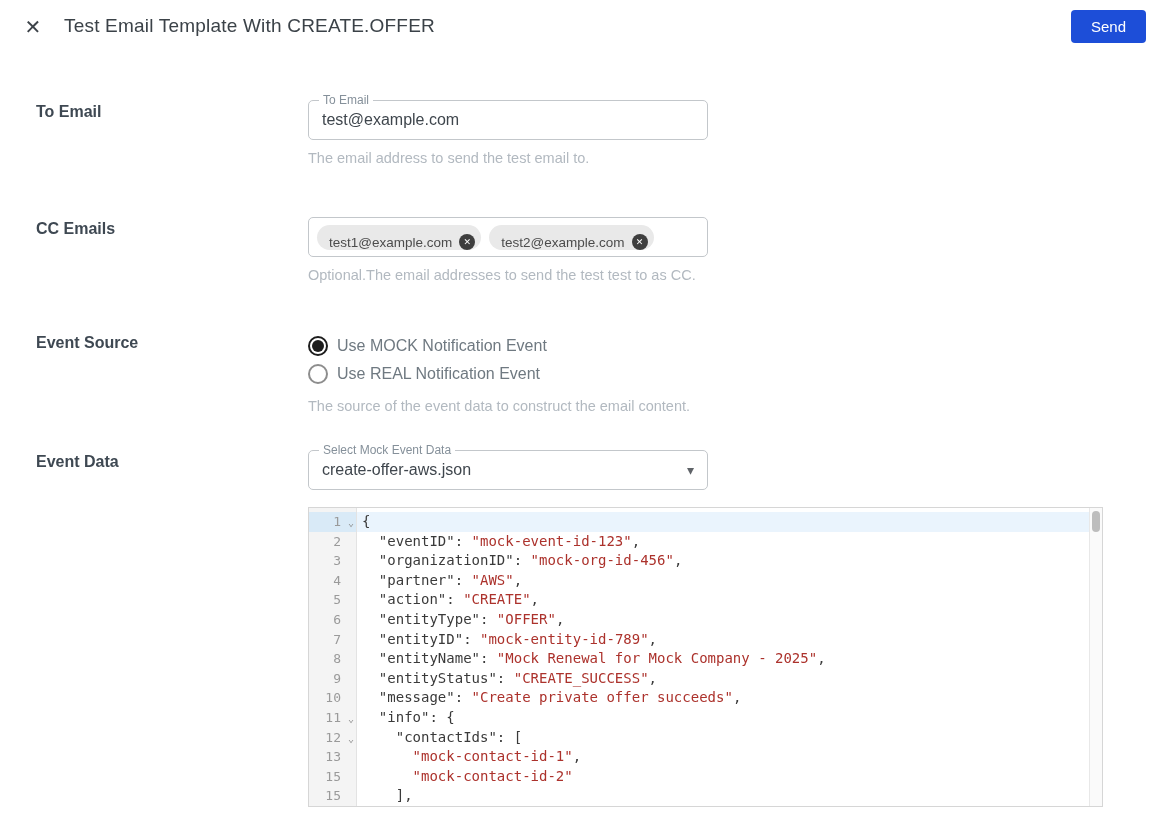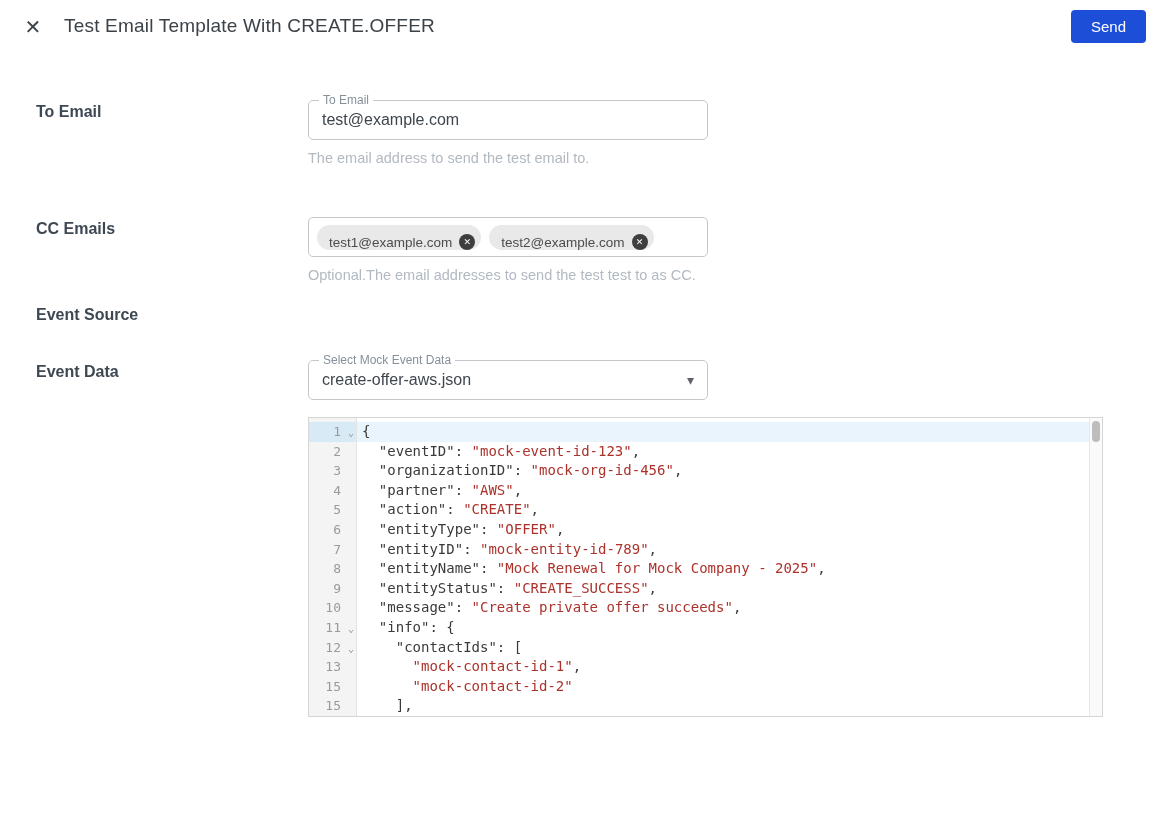--- a/index.html
+++ b/index.html
@@ -20,21 +20,21 @@
   
   .form { padding-left:36px; }
   .row { display:flex; }
   .row-label { width:272px; flex:none; font-size:16px; font-weight:700;
                color:#3e4852; padding-top:3px; }
   .row-field { flex:1; }
   .helper { margin-top:10px; font-size:14.5px; color:#b2b9c0; }
 
   .row-to    { margin-top:46px; }
   .row-cc    { margin-top:51px; }
-  .row-src   { margin-top:20px; }
+  .row-src   { margin-top:48px; }
   .row-data  { margin-top:36px; }
 
   
   .outlined { position:relative; width:400px; height:40px; background:#fff;
               border:1px solid #c3c7cb; border-radius:5px; }
   .float-label { position:absolute; top:-8px; left:10px; padding:0 4px; background:#fff;
                  font-size:12px; color:#85909a; line-height:14px; }
   .outlined input { width:100%; height:100%; border:none; outline:none; background:transparent;
                     padding:0 13px; font-size:16px; color:#3f464d; font-family:inherit; }
 
@@ -116,20 +116,33 @@
           <span>test2@example.com</span>
           <span class="chip-x">✕</span>
         </span>
       </div>
       <div class="helper">Optional.The email addresses to send the test test to as CC.</div>
     </div>
   </section>
 
   <section class="row row-src">
     <div class="row-label">Event Source</div>
+    <div class="row-field">
+      <div class="radio-group">
+        <label class="radio-item selected">
+          <span class="radio-circle"></span>
+          <span class="radio-text">Use MOCK Notification Event</span>
+        </label>
+        <label class="radio-item">
+          <span class="radio-circle"></span>
+          <span class="radio-text">Use REAL Notification Event</span>
+        </label>
+      </div>
+      <div class="helper">The source of the event data to construct the email content.</div>
+    </div>
   </section>
 
   <section class="row row-data">
     <div class="row-label">Event Data</div>
     <div class="row-field">
       <div class="outlined select-box">
         <span class="float-label">Select Mock Event Data</span>
         <div class="select-value">create-offer-aws.json</div>
         <span class="select-arrow">▾</span>
       </div>

